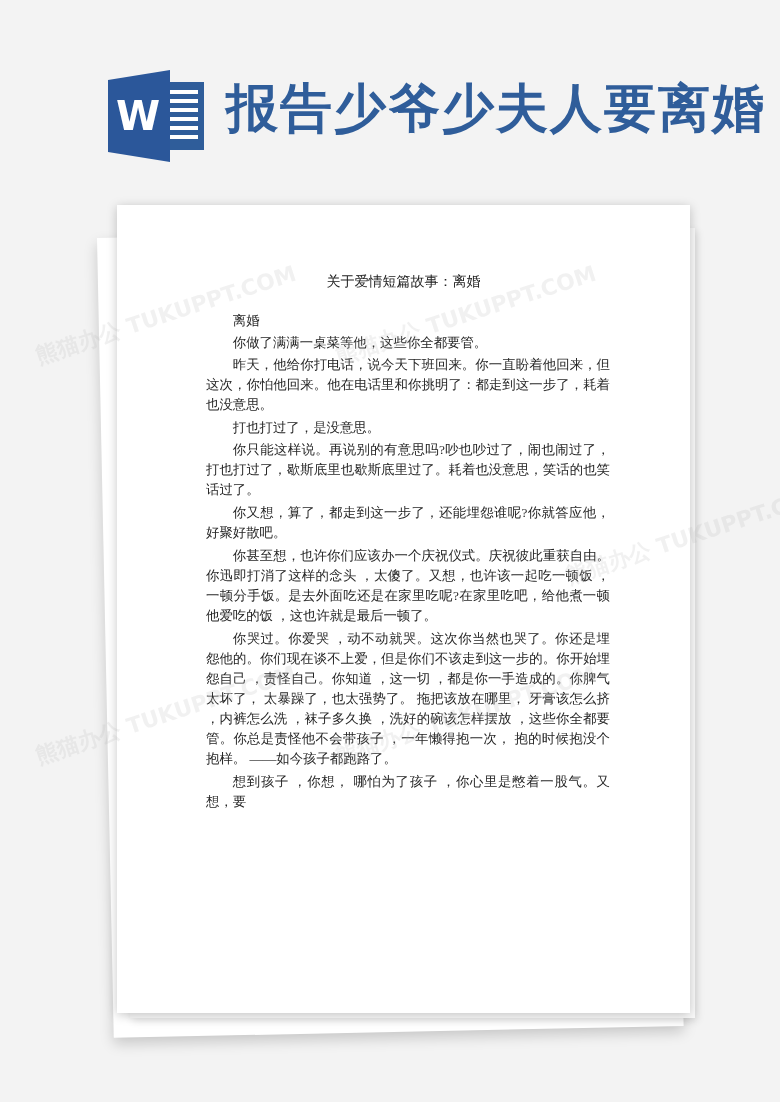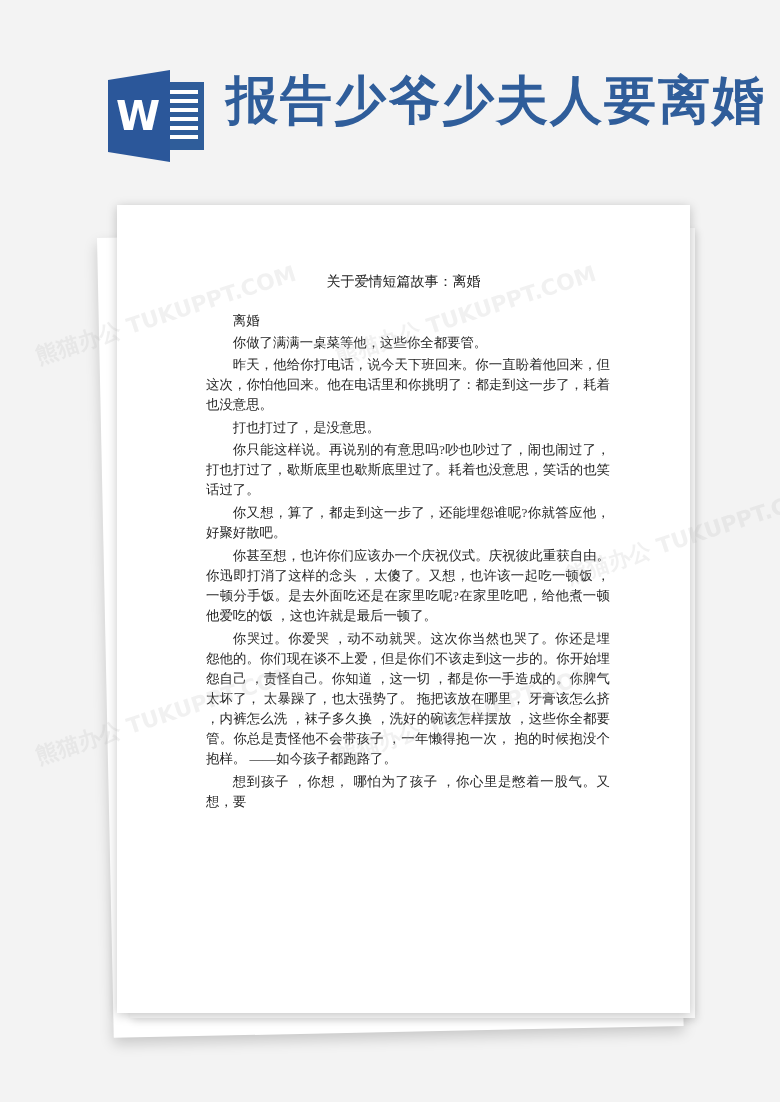--- a/index.html
+++ b/index.html
@@ -4,21 +4,21 @@
 <style>
   html, body { margin: 0; padding: 0; }
   body {
     width: 780px; height: 1102px; position: relative; overflow: hidden;
     background: #f3f3f3;
     font-family: "DejaVu Sans", "Liberation Sans", sans-serif;
   }
   .header { position: absolute; left: 0; top: 0; width: 780px; height: 190px; }
   .word-icon { position: absolute; left: 108px; top: 70px; width: 100px; height: 92px; }
   .banner-title {
-    position: absolute; left: 226px; top: 64px; font-size: 52px; line-height: 72px;
+    position: absolute; left: 226px; top: 72px; font-size: 52px; line-height: 72px;
     color: #2f5d9a; font-family: "DejaVu Serif", "Liberation Serif", serif;
     font-weight: bold; letter-spacing: 2px; white-space: nowrap;
   }
   .page-back {
     position: absolute; left: 97px; top: 238px; width: 570px; height: 800px;
     background: #fff; transform: rotate(-1.2deg); transform-origin: left top;
     box-shadow: 0 6px 14px rgba(0,0,0,0.18);
   }
   .page-back2 {
     position: absolute; left: 130px; top: 228px; width: 565px; height: 790px;

